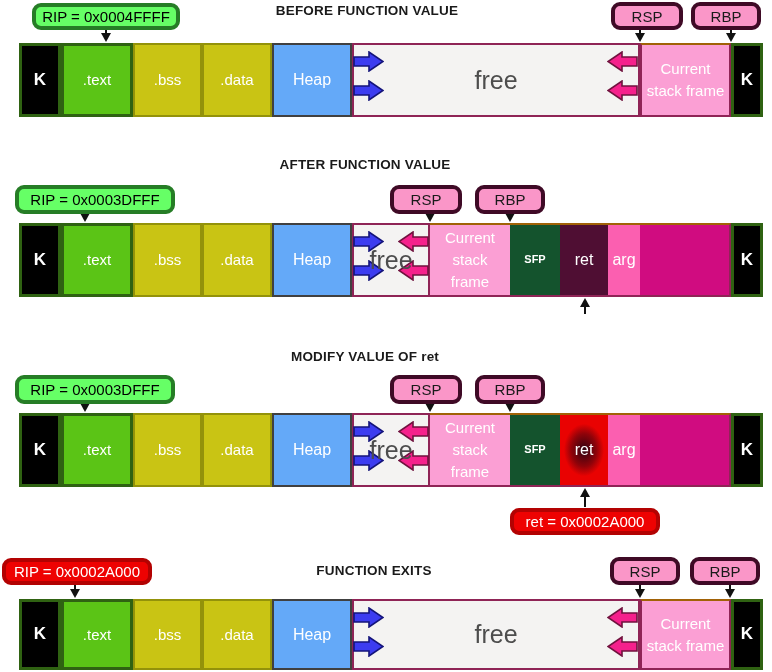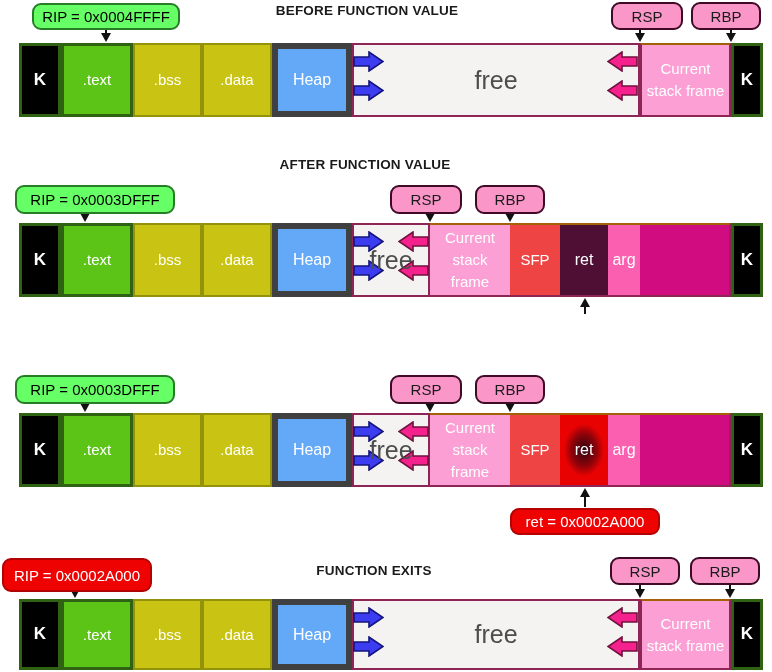--- a/index.html
+++ b/index.html
@@ -5,40 +5,40 @@
   html,body{margin:0;padding:0;background:#ffffff;}
   #canvas{
     position:relative;width:772px;height:672px;background:#ffffff;overflow:hidden;
     font-family:"Liberation Sans",sans-serif;
   }
   .fig-title{
     position:absolute;transform:translateX(-50%);
     font-size:13.5px;font-weight:bold;color:#1a1a1a;white-space:nowrap;letter-spacing:.2px;
   }
   .callout{
-    position:absolute;box-sizing:border-box;border-radius:9px;border:2px solid #c2410c;
+    position:absolute;box-sizing:border-box;border-radius:9px;border:4px solid #c2410c;
     display:flex;align-items:center;justify-content:center;
     font-size:15px;white-space:nowrap;z-index:3;
   }
   .co-green{background:#66ff66;border-color:#267d26;color:#000;}
   .co-pink{background:#fa96c8;border-color:#3f0a26;color:#1a1a1a;}
   .co-red{background:#ee0202;border-color:#b30202;color:#ffffff;text-align:right;}
   .co-darklabel{background:#4f0e33;border-color:#2a0619;color:#ffffff;}
   .seg{
     position:absolute;box-sizing:border-box;display:flex;align-items:center;justify-content:center;
     color:#ffffff;font-size:15px;text-align:center;
   }
   .seg-label{position:relative;z-index:2;line-height:1.45;}
   .seg-kernel{background:#000000;border:3px solid #2f6212;font-weight:bold;font-size:17px;}
   .seg-text{background:#5bc416;border:3px solid #2f6212;}
   .seg-oliv{background:#c9c414;border:2px solid #93920a;}
-  .seg-heap{background:#64a9f8;border:6px solid #404040;font-size:16px;}
+  .seg-heap{background:#64a9f8;border:2px solid #404040;font-size:16px;}
   .seg-free{background:#f4f3f2;border:2px solid #8f2456;color:#4d4d4d;font-size:25px;}
   .seg-csf{background:#fb9fd4;}
-  .seg-sfp{background:#ef4444;font-size:15px;}
+  .seg-sfp{background:#14532d;font-size:11px;font-weight:bold;}
   .seg-retdark{background:#4f0e33;font-size:16px;}
   .seg-retred{
     background-color:#e90202;font-size:16px;
     background-image:radial-gradient(ellipse 58% 52% at 50% 50%,
       rgba(35,4,18,0.95) 0%, rgba(35,4,18,0.45) 45%, rgba(35,4,18,0) 72%);
   }
   .seg-arg{background:#fb5fb0;font-size:16px;}
   .seg-caller{background:#d00c80;}
   .e-t{border-top:2px solid #a16207;}
   .e-b{border-bottom:2px solid #8f2456;}
@@ -152,20 +152,21 @@
     <div class="ptr-line" style="left: 84px; top: 214px; height: 2px;"></div>
     <div class="ptr-head ptr-down" style="left: 79.5px; top: 213px;"></div>
     <div class="callout co-pink" style="left: 390px; top: 185px; width: 72px; height: 29px;">RSP</div>
     <div class="ptr-line" style="left: 429px; top: 214px; height: 2px;"></div>
     <div class="ptr-head ptr-down" style="left: 424.5px; top: 213px;"></div>
     <div class="callout co-pink" style="left: 475px; top: 185px; width: 70px; height: 29px;">RBP</div>
     <div class="ptr-line" style="left: 509px; top: 214px; height: 2px;"></div>
     <div class="ptr-head ptr-down" style="left: 504.5px; top: 213px;"></div>
     <div class="ptr-line" style="left: 584px; top: 304px; height: 10px;"></div>
     <div class="ptr-head ptr-up" style="left: 579.5px; top: 298px;"></div>
+    <div class="fig-title" style="left: 365px; top: 349px;">MODIFY VALUE OF ret</div>
     <div class="seg seg-kernel" style="left: 19px; top: 413px; width: 42px; height: 74px;">
       <span class="seg-label">K</span>
     </div>
     <div class="seg seg-text" style="left: 61px; top: 413px; width: 72px; height: 74px;">
       <span class="seg-label">.text</span>
     </div>
     <div class="seg seg-oliv" style="left: 133px; top: 413px; width: 69px; height: 74px;">
       <span class="seg-label">.bss</span>
     </div>
     <div class="seg seg-oliv" style="left: 202px; top: 413px; width: 70px; height: 74px;">
@@ -247,21 +248,21 @@
     </svg>
     <svg viewBox="0 0 31 21" class="block-arrow" style="left: 353px; top: 636px;">
       <path d="M1 6 H16 V1 L30 10.5 L16 20 V15 H1 Z" fill="#3c3cf0" stroke="#14147a" stroke-width="1.6"></path>
     </svg>
     <svg viewBox="0 0 31 21" class="block-arrow" style="left: 607px; top: 607px;">
       <path d="M30 6 H15 V1 L1 10.5 L15 20 V15 H30 Z" fill="#f5218c" stroke="#70123e" stroke-width="1.6"></path>
     </svg>
     <svg viewBox="0 0 31 21" class="block-arrow" style="left: 607px; top: 636px;">
       <path d="M30 6 H15 V1 L1 10.5 L15 20 V15 H30 Z" fill="#f5218c" stroke="#70123e" stroke-width="1.6"></path>
     </svg>
-    <div class="callout co-red" style="left: 2px; top: 558px; width: 150px; height: 34px;">RIP = 0x0002A000</div>
+    <div class="callout co-red" style="left: 2px; top: 558px; width: 150px; height: 27px;">RIP = 0x0002A000</div>
     <div class="ptr-line" style="left: 74px; top: 585px; height: 7px;"></div>
     <div class="ptr-head ptr-down" style="left: 69.5px; top: 589px;"></div>
     <div class="callout co-pink" style="left: 610px; top: 557px; width: 70px; height: 28px;">RSP</div>
     <div class="ptr-line" style="left: 639px; top: 585px; height: 7px;"></div>
     <div class="ptr-head ptr-down" style="left: 634.5px; top: 589px;"></div>
     <div class="callout co-pink" style="left: 690px; top: 557px; width: 70px; height: 28px;">RBP</div>
     <div class="ptr-line" style="left: 729px; top: 585px; height: 7px;"></div>
     <div class="ptr-head ptr-down" style="left: 724.5px; top: 589px;"></div>
   </div>
 

